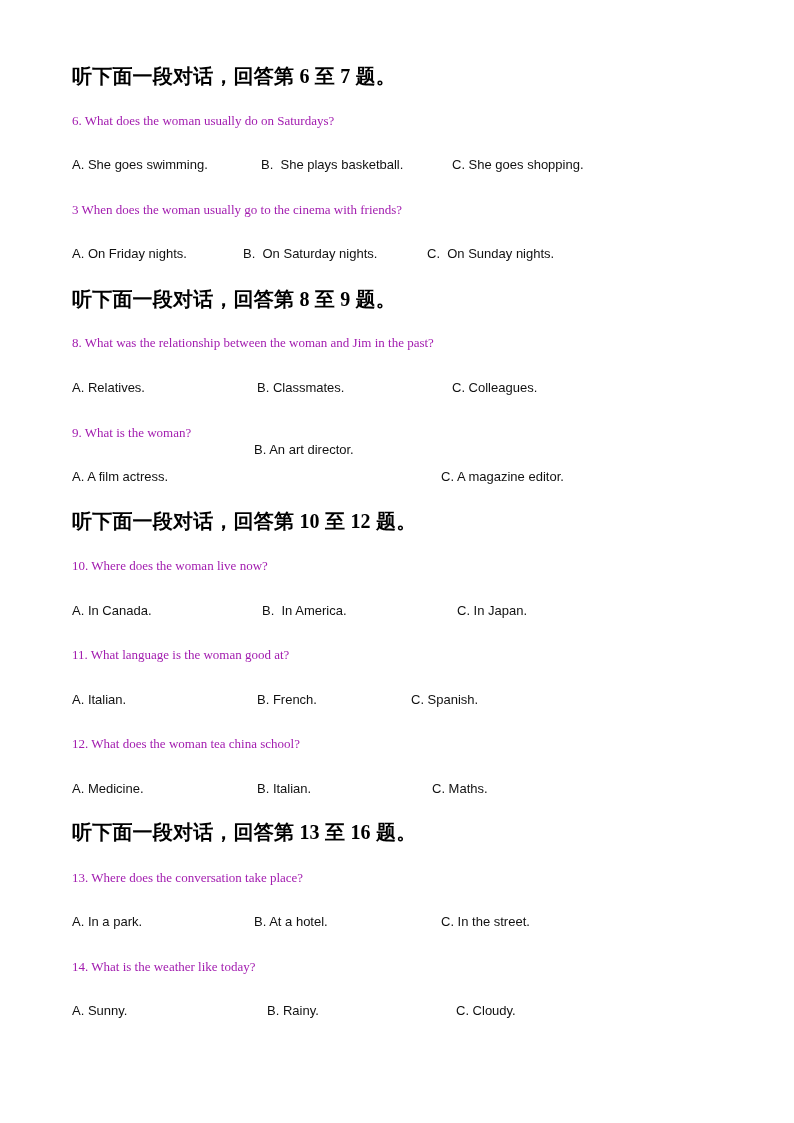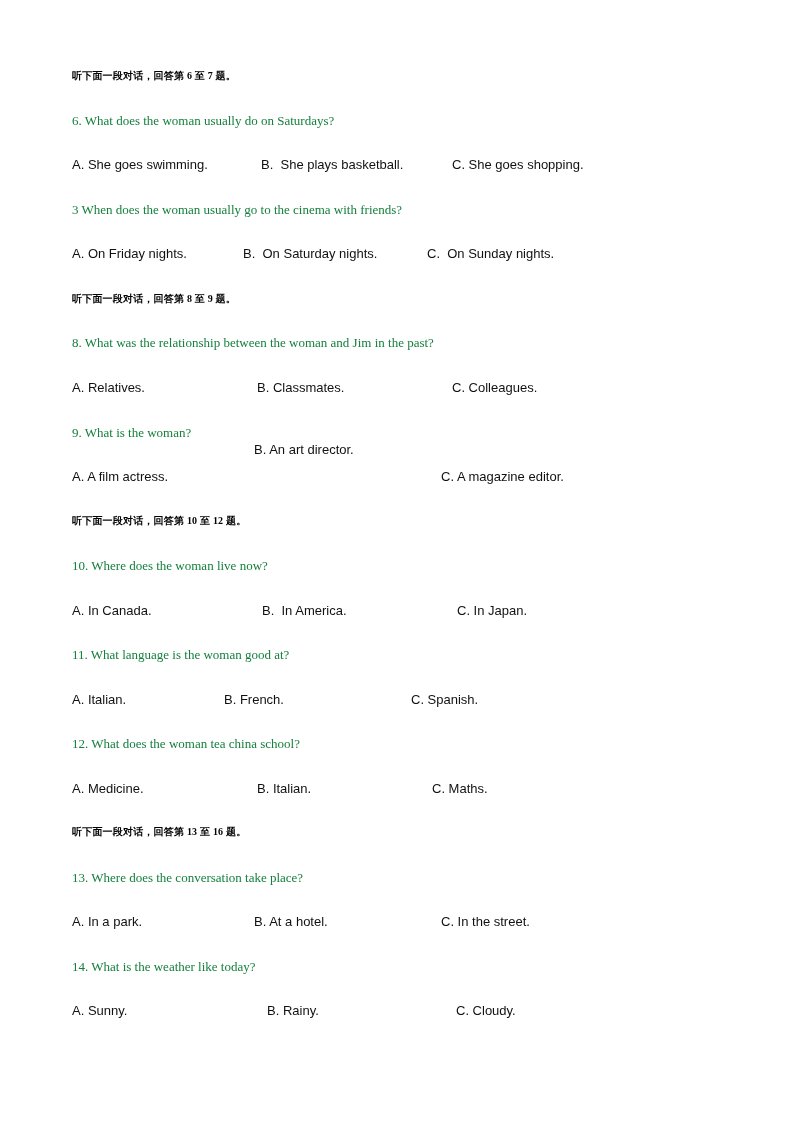--- a/index.html
+++ b/index.html
@@ -1,20 +1,20 @@
 <!DOCTYPE html>
 <html><head>
 <meta charset="utf-8">
 <style>
   html, body { margin: 0; padding: 0; background: #ffffff; }
   body { width: 794px; height: 1123px; position: relative; overflow: hidden; }
   .page { position: absolute; left: 0; top: 0; width: 794px; height: 1123px; background: #ffffff; }
-  .line { position: absolute; left: 72px; white-space: pre; color: #15803d;
+  .line { position: absolute; left: 72px; white-space: pre; color: #a21caf;
           font-family: "Liberation Serif", "DejaVu Serif", serif; font-size: 13px; line-height: 16px; }
-  .heading { font-weight: bold; font-size: 10px; color: #000000; letter-spacing: 0.2px; }
+  .heading { font-weight: bold; font-size: 20px; color: #000000; letter-spacing: 0.2px; }
   .opt { position: absolute; white-space: pre; color: #111111;
          font-family: Liberation Sans, sans-serif; font-size: 13px; line-height: 16px; }
 </style>
 </head>
 <body>
 
 <div class="page">
 
   <div class="line heading" style="top:68px">听下面一段对话，回答第 6 至 7 题。</div>
 
@@ -42,21 +42,21 @@
 
   <div class="line heading" style="top:513px">听下面一段对话，回答第 10 至 12 题。</div>
 
   <div class="line" style="top:558px">10. Where does the woman live now?</div>
   <div class="opt" style="left:72px; top:603px">A. In Canada.</div>
   <div class="opt" style="left:262px; top:603px">B.  In America.</div>
   <div class="opt" style="left:457px; top:603px">C. In Japan.</div>
 
   <div class="line" style="top:647px">11. What language is the woman good at?</div>
   <div class="opt" style="left:72px; top:692px">A. Italian.</div>
-  <div class="opt" style="left:224px; top:692px">B. French.</div>
+  <div class="opt" style="left:257px; top:692px">B. French.</div>
   <div class="opt" style="left:411px; top:692px">C. Spanish.</div>
 
   <div class="line" style="top:736px">12. What does the woman tea china school?</div>
   <div class="opt" style="left:72px; top:781px">A. Medicine.</div>
   <div class="opt" style="left:257px; top:781px">B. Italian.</div>
   <div class="opt" style="left:432px; top:781px">C. Maths.</div>
 
   <div class="line heading" style="top:824px">听下面一段对话，回答第 13 至 16 题。</div>
 
   <div class="line" style="top:870px">13. Where does the conversation take place?</div>

